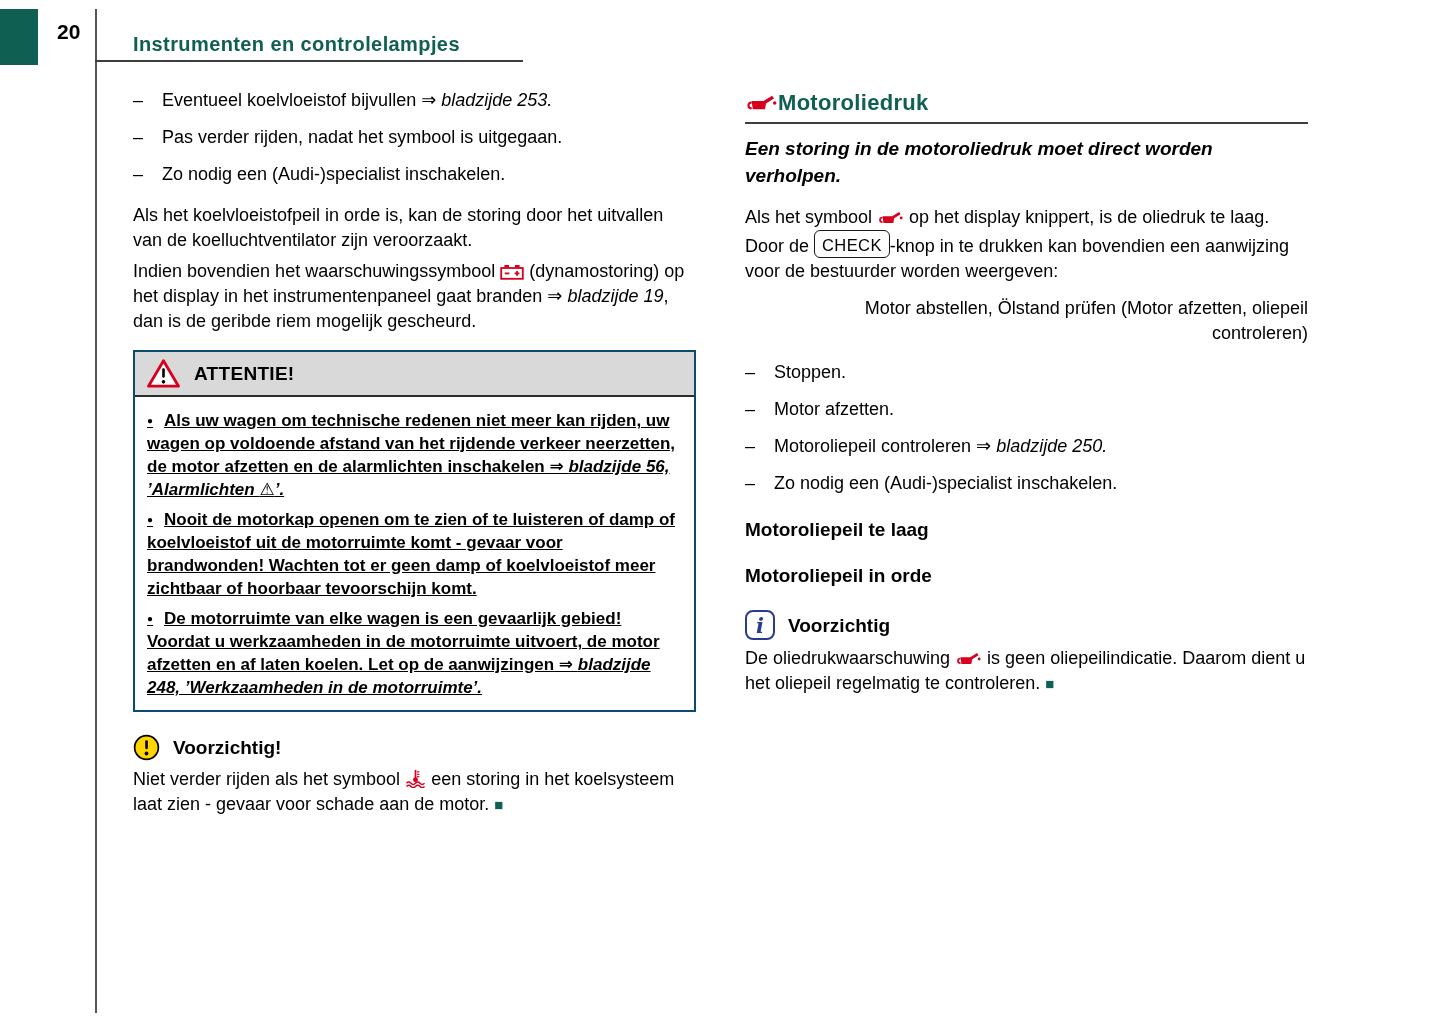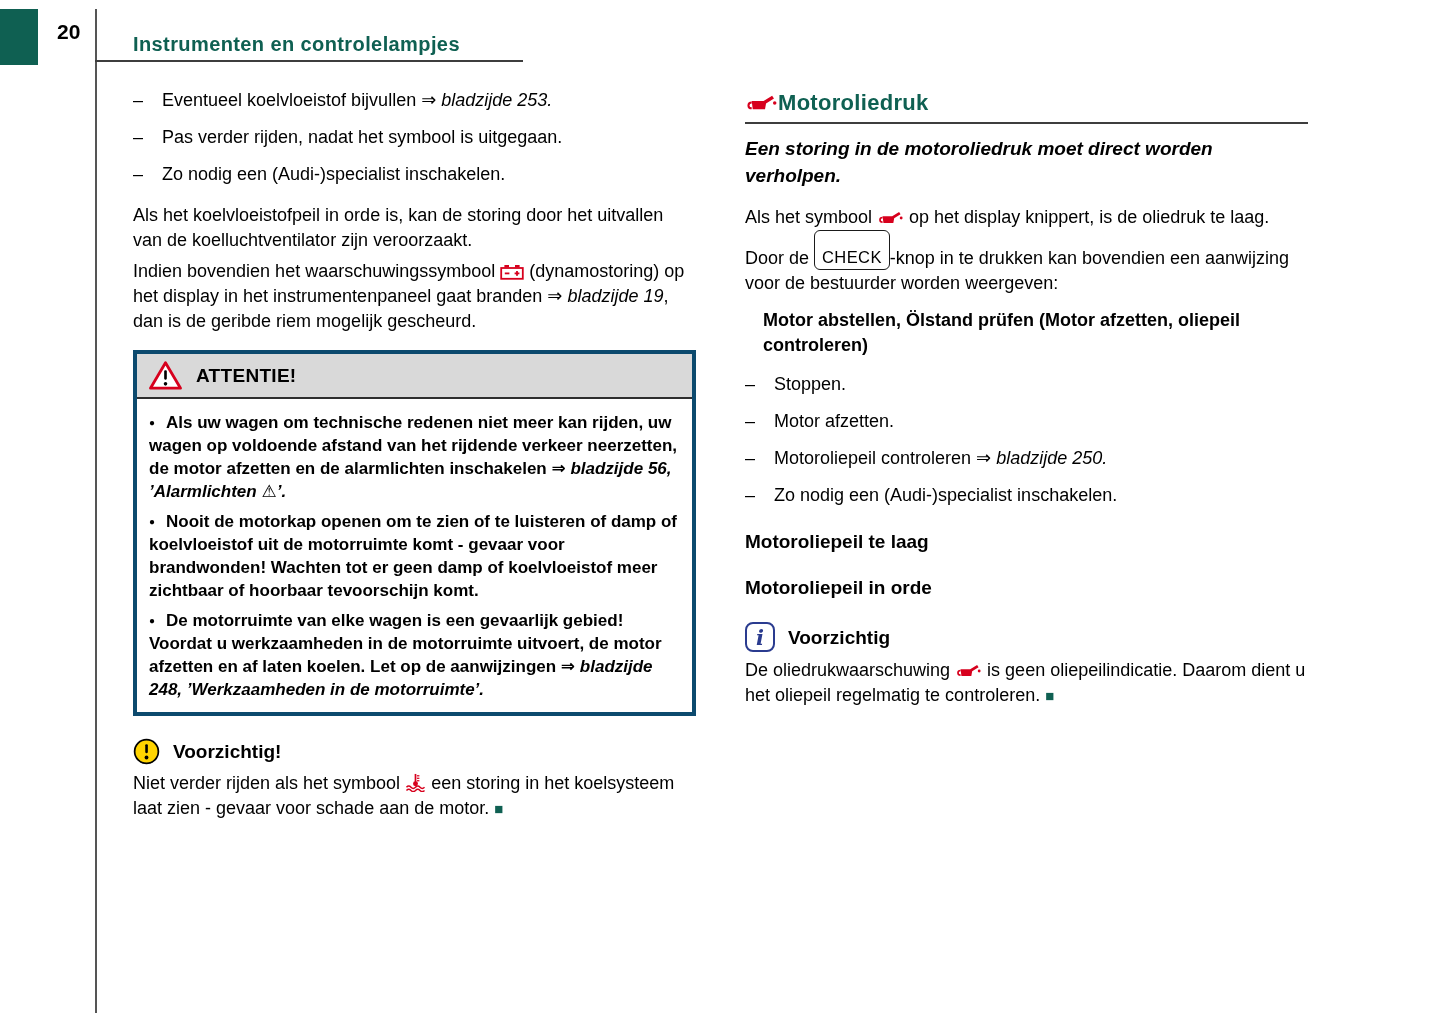--- a/index.html
+++ b/index.html
@@ -31,42 +31,42 @@
   .red-icon { color:var(--red,#d7001d); }
   .icon-battery { width:24px; height:16px; vertical-align:-3px; }
   .icon-coolant { width:21px; height:19px; vertical-align:-3px; }
   .icon-oil-sm { width:27px; height:15px; vertical-align:-2px; }
   .icon-oil-lg { width:33px; height:19px; }
   .icon-warntri { width:35px; height:31px; }
   .icon-caution { width:27px; height:27px; }
   .tri { font-style:normal; font-size:17px; }
 
   
-  .attn-box { margin-top:16px; border:4px solid #0c4a6e; }
+  .attn-box { margin-top:16px; border:2px solid #0c4a6e; }
   .attn-head { display:flex; align-items:center; gap:13px; background:var(--box_gray,#d9d9d9); padding:6px 11px; border-bottom:2px solid #2e2e2e; }
   .attn-title { font-size:19px; font-weight:bold; letter-spacing:0.3px; }
   .attn-body { padding:5px 12px 11px; }
-  .attn-body p { margin-top:7px; font-size:17px; line-height:23px; font-weight:bold; }
+  .attn-body p { margin-top:7px; font-size:17px; line-height:23px; font-weight:bold;text-decoration:underline; }
   .blt { font-size:10px; vertical-align:2px; margin-right:11px; }
 
   
   .sec-head { display:flex; align-items:center; gap:13px; margin-top:22px; }
   .sec-title { font-size:19px; font-weight:bold; }
   .endsq { color:var(--teal,#0f6052); font-size:15px; }
 
   
   .sec-heading { display:flex; align-items:center; }
   .sec-heading .title { font-size:22px; font-weight:bold; color:var(--teal,#0f6052); letter-spacing:0.3px; }
   .sec-rule { height:2px; background:#3d3d3d; margin-top:7px; }
   .intro { margin-top:11px; font-size:19px; line-height:27px; font-weight:bold; font-style:italic; }
-  .display-msg { margin:12px 0 0 18px; font-weight:bold; }
+  .display-msg { margin:12px 0 0 27px; font-weight:normal;text-align:right; }
   .steps { margin-top:14px; }
   .subhead { font-size:19px; font-weight:bold; margin-top:21px; }
   .subtext { margin-top:5px; }
-  .check-key { display:inline-block; border:1.8px solid #1a1a1a; border-radius:6px; padding:16px 7px 1px; line-height:21px; font-size:16.5px; letter-spacing:0.4px; vertical-align:1px; }
+  .check-key { display:inline-block; border:1.8px solid #1a1a1a; border-radius:6px; padding:4px 7px 1px; line-height:21px; font-size:16.5px; letter-spacing:0.4px; vertical-align:1px; }
   .icon-info { display:inline-flex; width:30px; height:30px; border:2.4px solid var(--blue,#2a3b8f); border-radius:8px; align-items:center; justify-content:center; flex:none; }
   .info-i { font-family:"DejaVu Serif","Liberation Serif",serif; font-style:italic; font-weight:bold; color:var(--blue,#2a3b8f); font-size:21px; line-height:1; }
   .b { font-weight:bold; }
 </style>
 </head>
 <body>
 
 <svg width="0" height="0" style="position:absolute" aria-hidden="true">
   <defs>
     <symbol id="sym-oil" viewBox="0 0 32 18">

